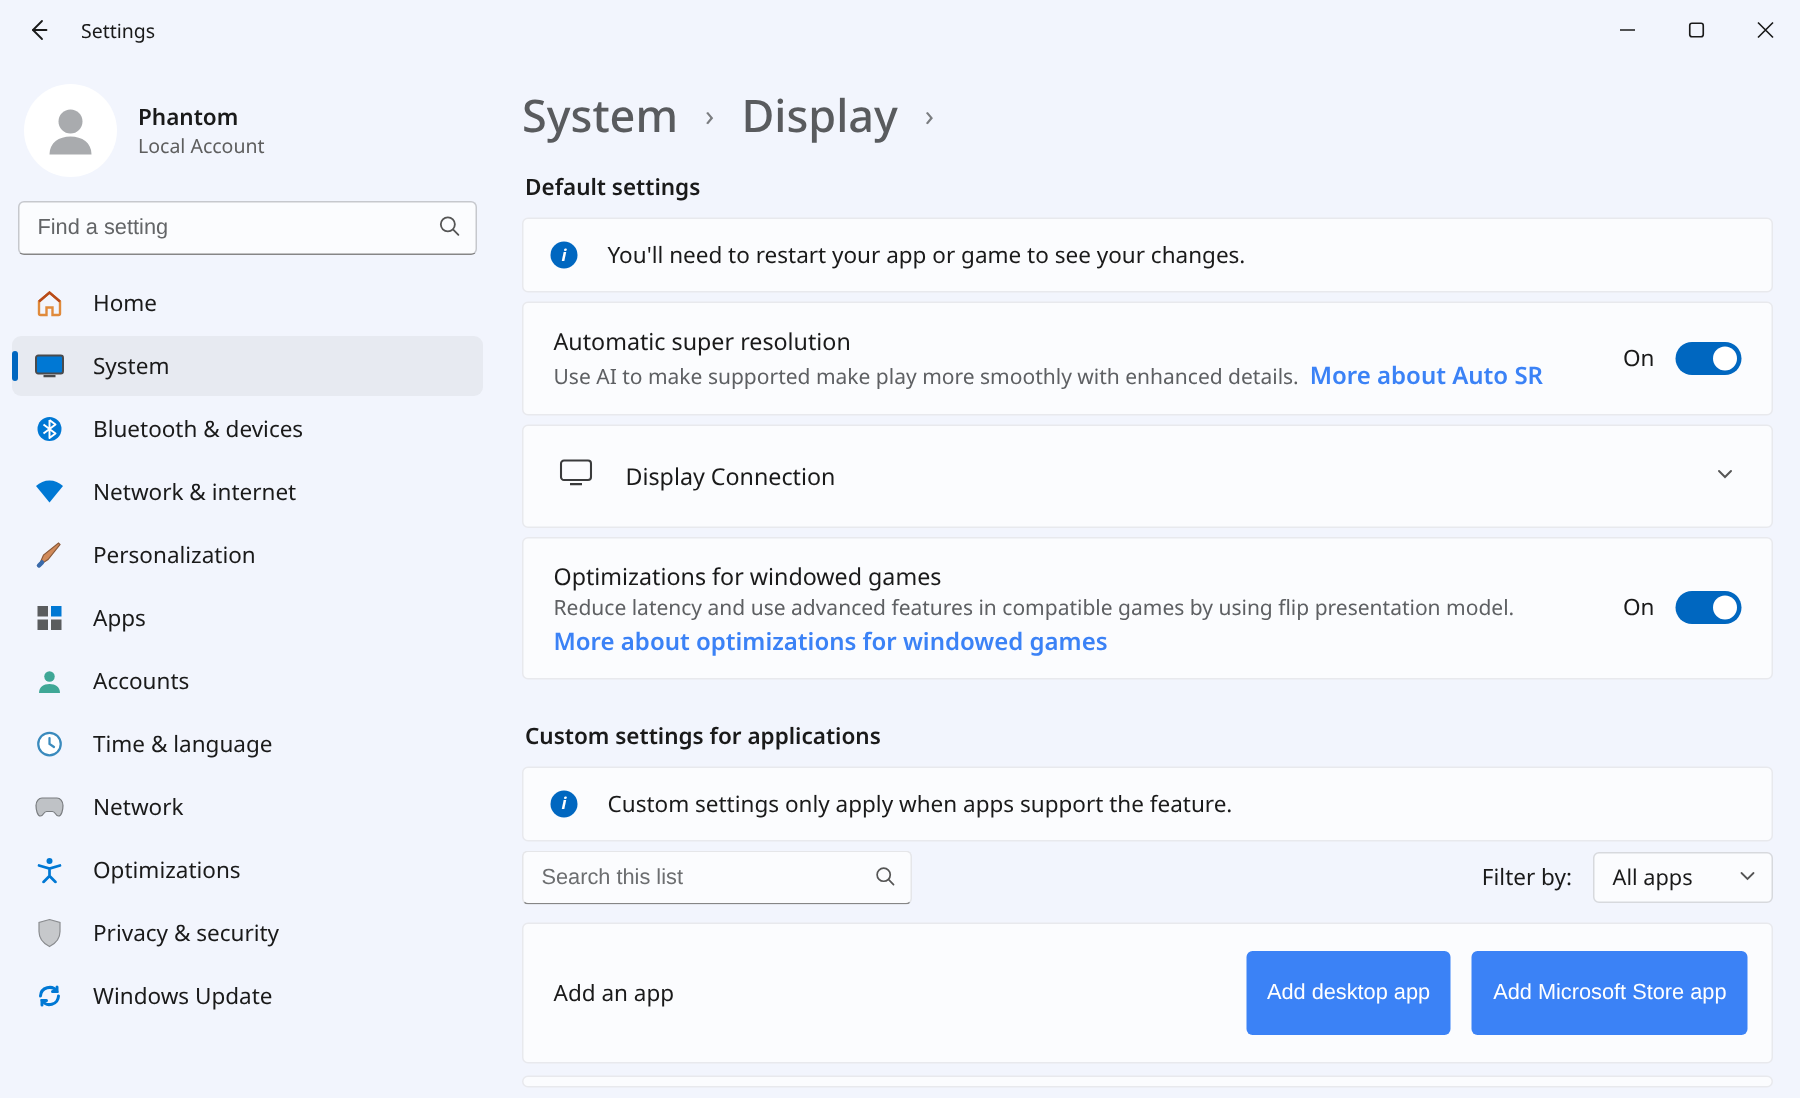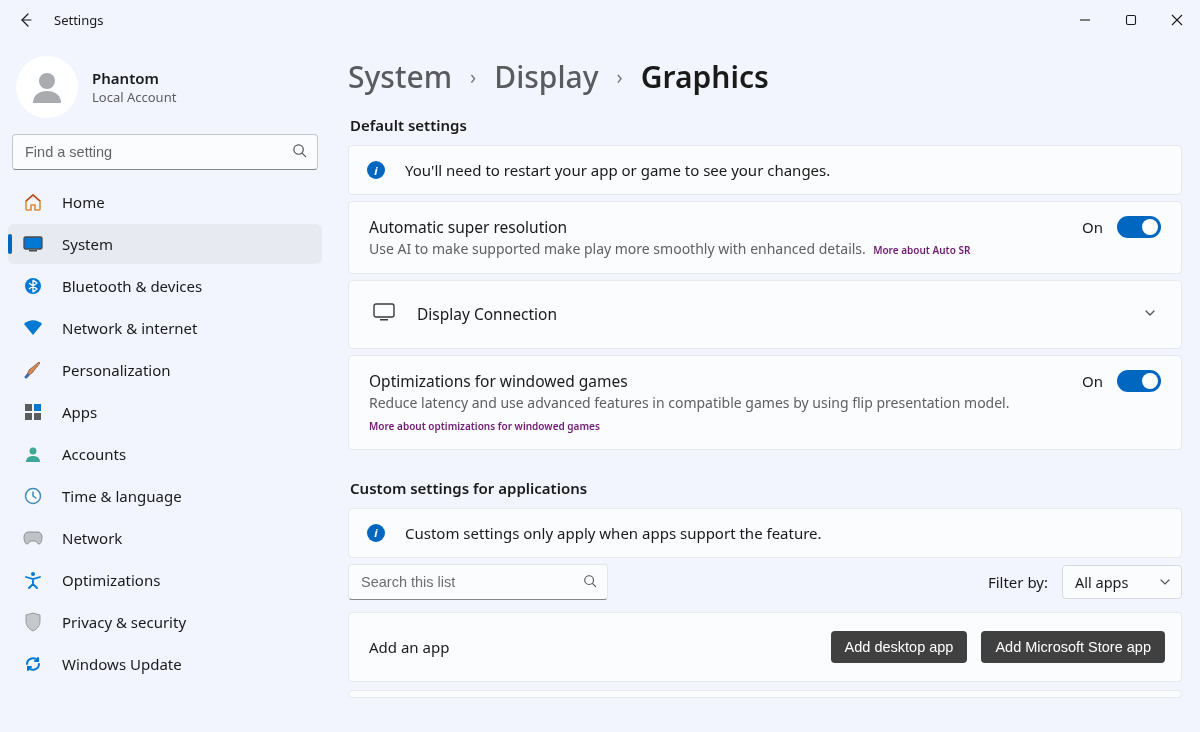--- a/index.html
+++ b/index.html
@@ -179,28 +179,28 @@
       align-items: center;
       justify-content: center;
       font-size: 11px;
       font-weight: 700;
       font-style: italic;
       flex-shrink: 0;
     }
     .info-text { font-size: 15px; color: #1a1a1a; }
     .setting-card {
       display: flex;
-      align-items: flex-start;
+      align-items: center;
       padding: 14px 20px;
       gap: 18px;
     }
     .setting-texts { flex: 1; }
     .setting-title { font-size: 15.5px; color: #1a1a1a; }
     .setting-desc { font-size: 14px; color: #5e6063; margin-top: 2px; line-height: 1.35; }
-    .setting-link { color: #701a75; cursor: pointer; font-size: 10px; }
+    .setting-link { color: #3b82f6; cursor: pointer; font-size: 16px; }
     .setting-link.bold { font-weight: 600; }
     .toggle-wrap {
       display: flex;
       align-items: center;
       gap: 14px;
       font-size: 15px;
     }
     .toggle {
       width: 44px;
       height: 22px;
@@ -295,25 +295,25 @@
     }
     .add-app-card {
       display: flex;
       align-items: center;
       padding: 18px 16px 18px 20px;
       gap: 14px;
     }
     .add-app-title { font-size: 15px; }
     .spacer-flex { flex: 1; }
     .btn-primary {
-      background: #404040;
+      background: #3b82f6;
       color: #fff;
       border: none;
       border-radius: 4px;
-      padding: 8px 14px;
+      padding: 20px 14px;
       font-size: 14.5px;
       cursor: pointer;
     }
   </style>
 </head>
 <body>
 
 <div class="titlebar">
   <div class="titlebar-back">
     <svg width="16" height="16" viewBox="0 0 16 16">
@@ -477,21 +477,20 @@
       </div>
     </div>
   </div>
 
   <div class="main">
     <div class="breadcrumb">
       <span class="bc-link">System</span>
       <span class="bc-sep">›</span>
       <span class="bc-link">Display</span>
       <span class="bc-sep">›</span>
-      <span class="bc-current">Graphics</span>
     </div>
 
     <div class="section-title">Default settings</div>
 
     <div class="card info-card">
       <div class="info-badge">i</div>
       <div class="info-text">You'll need to restart your app or game to see your changes.</div>
     </div>
 
     <div class="card setting-card">

